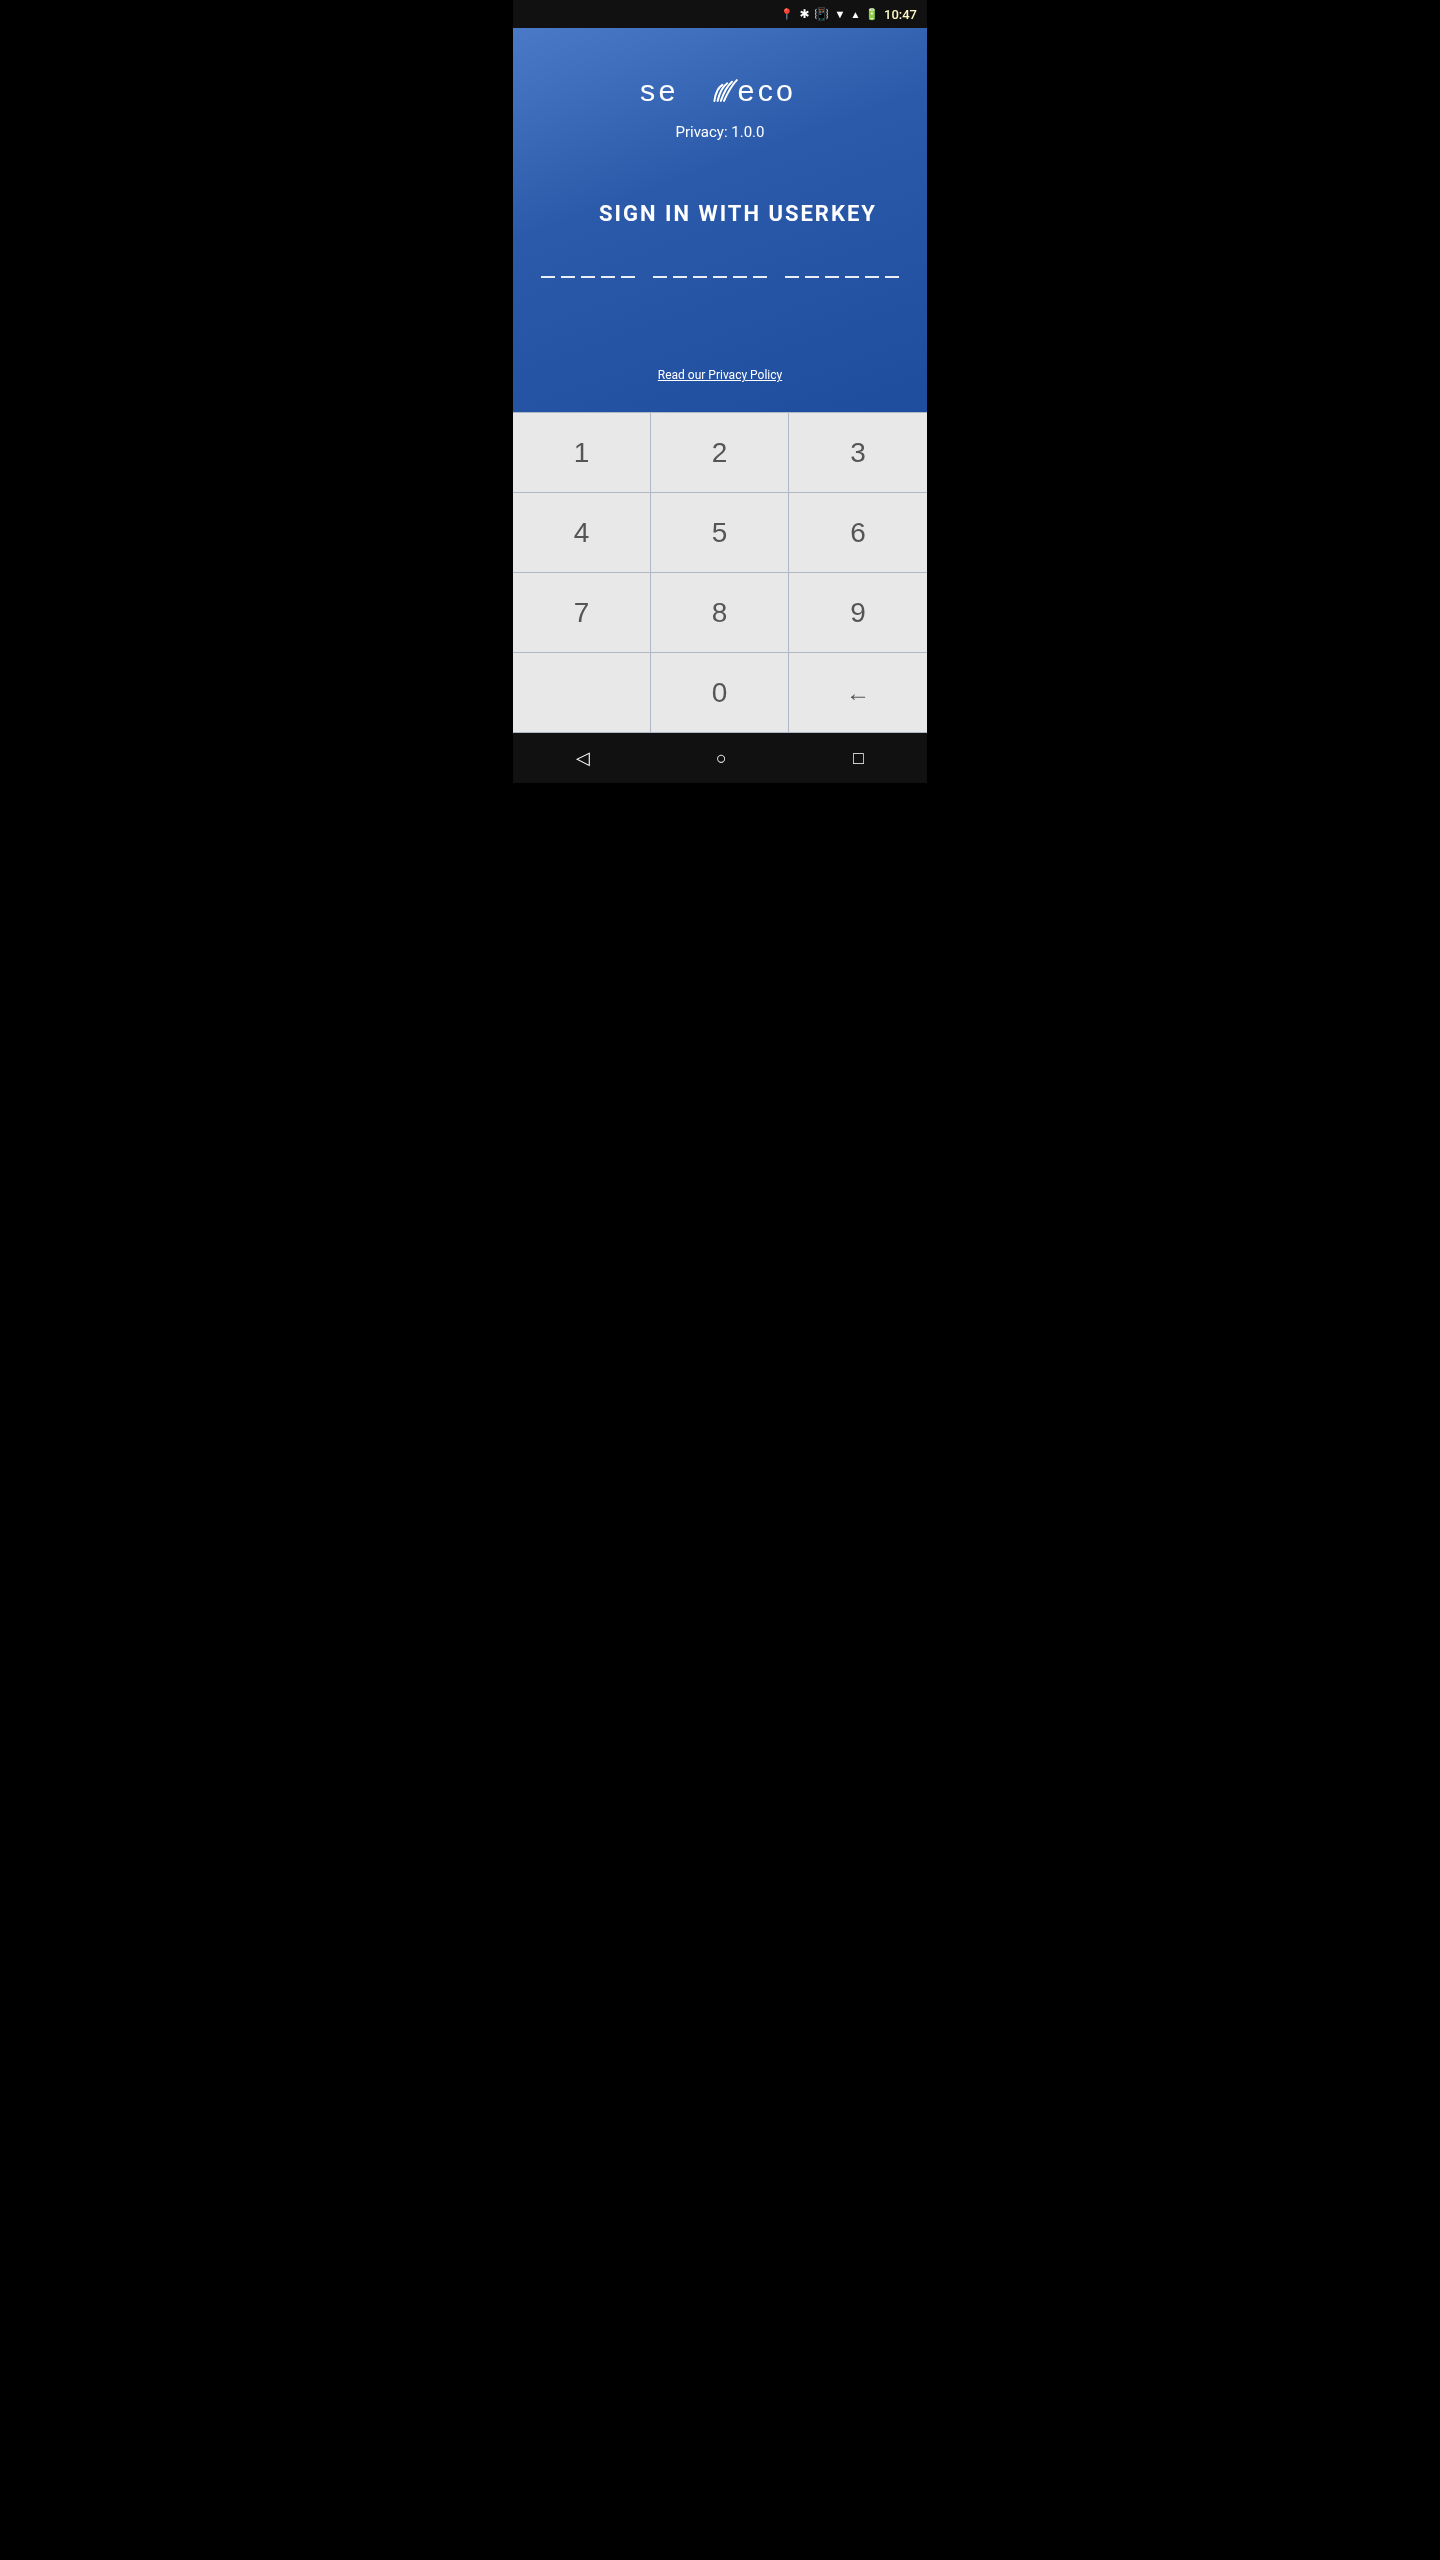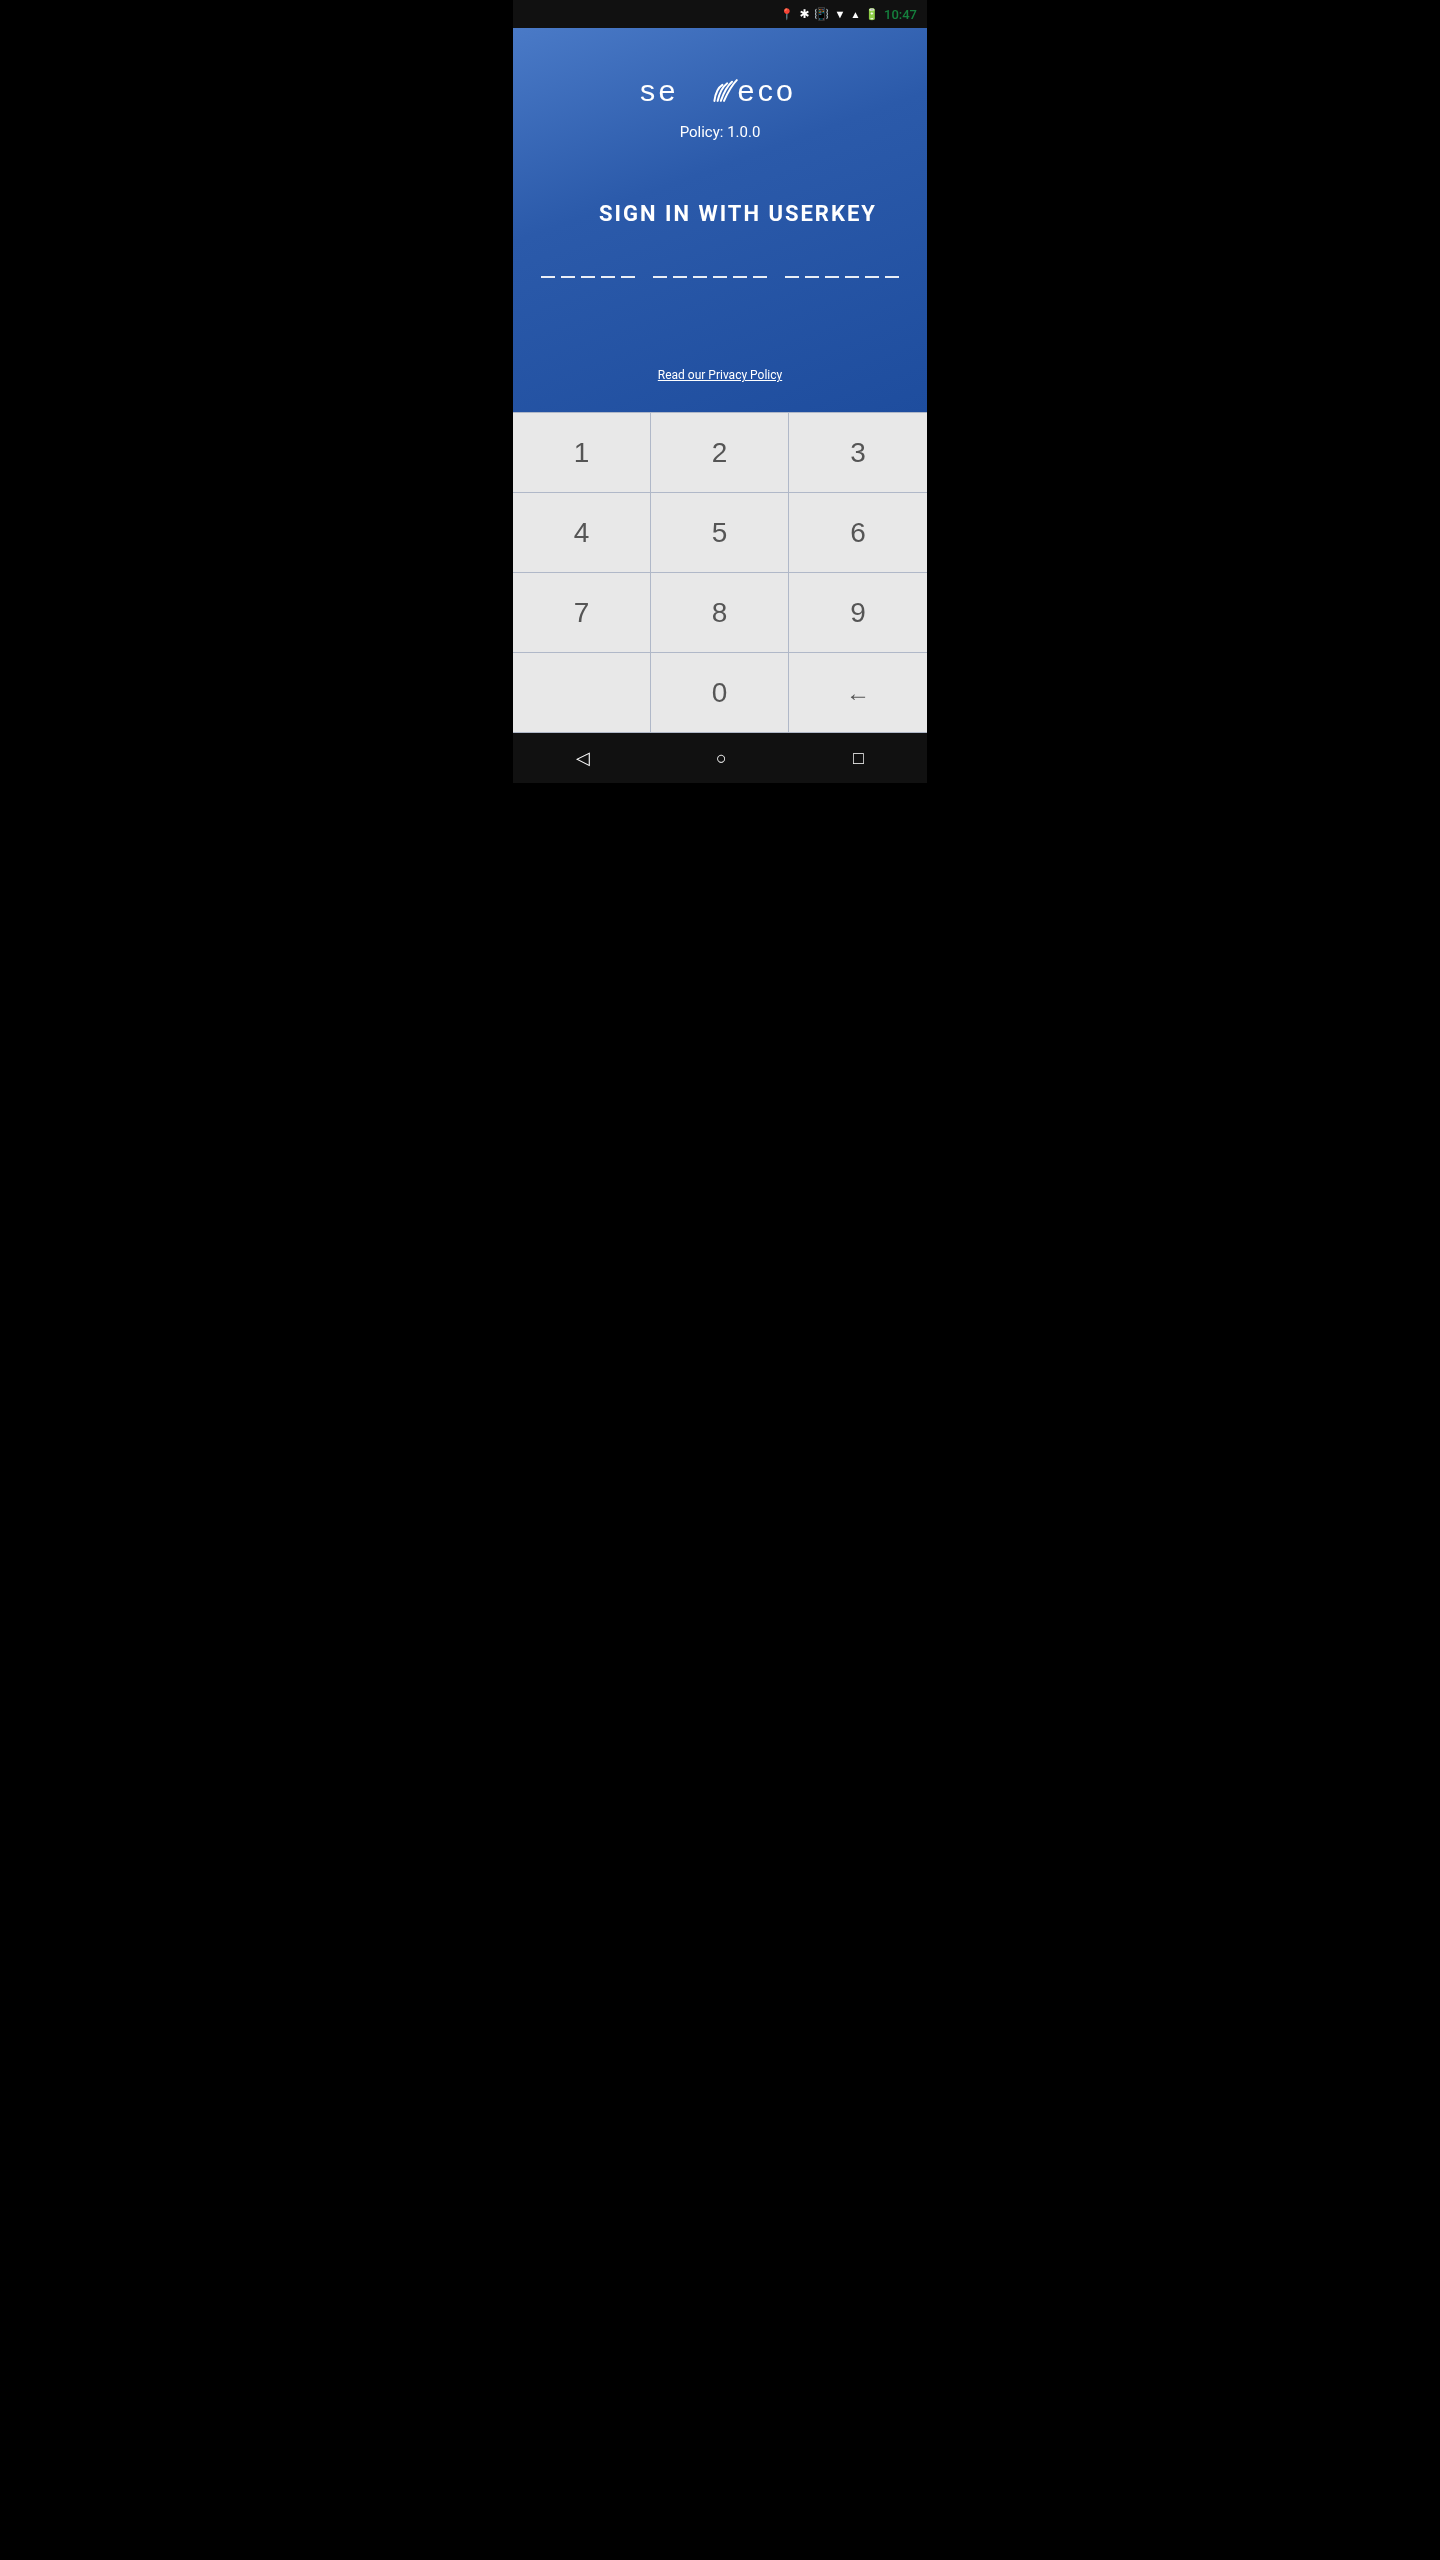--- a/index.html
+++ b/index.html
@@ -30,21 +30,21 @@
       gap: 6px;
     }
 
     .status-bar-icons {
       display: flex;
       align-items: center;
       gap: 5px;
     }
 
     .status-time {
-      color: #15803d;
+      color: #fef9c3;
       font-size: 13px;
       font-weight: 500;
     }
 
     .status-icon {
       color: white;
       font-size: 11px;
     }
 
     
@@ -221,21 +221,21 @@
         <path d="M10,30 Q12,15 20,10" stroke="white" stroke-width="2.5" fill="none" stroke-linecap="round"></path>
         <path d="M14,30 Q18,14 26,8" stroke="white" stroke-width="2.5" fill="none" stroke-linecap="round"></path>
         <path d="M18,30 Q24,13 32,6" stroke="white" stroke-width="2.5" fill="none" stroke-linecap="round"></path>
         <path d="M22,30 Q30,12 38,4" stroke="white" stroke-width="2.5" fill="none" stroke-linecap="round"></path>
       </g>
 
       <text x="122" y="38" font-family="Arial, sans-serif" font-size="38" font-weight="300" fill="white" letter-spacing="4">eco</text>
     </svg>
   </div>
 
-  <div class="version-text">Policy: 1.0.0</div>
+  <div class="version-text">Privacy: 1.0.0</div>
 
   <div class="signin-heading">SIGN IN WITH USERKEY</div>
 
   <div class="userkey-display">
     <div class="key-group">
       <span class="key-dash"></span>
       <span class="key-dash"></span>
       <span class="key-dash"></span>
       <span class="key-dash"></span>
       <span class="key-dash"></span>

